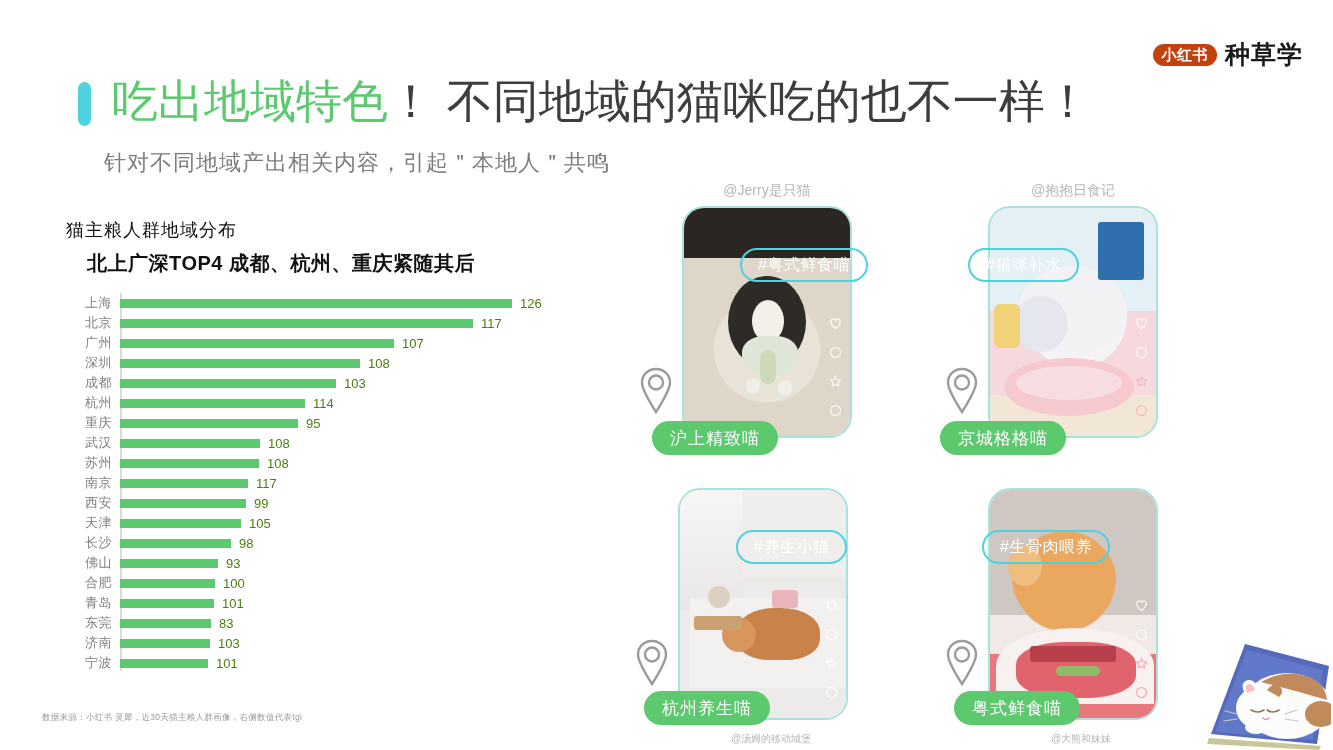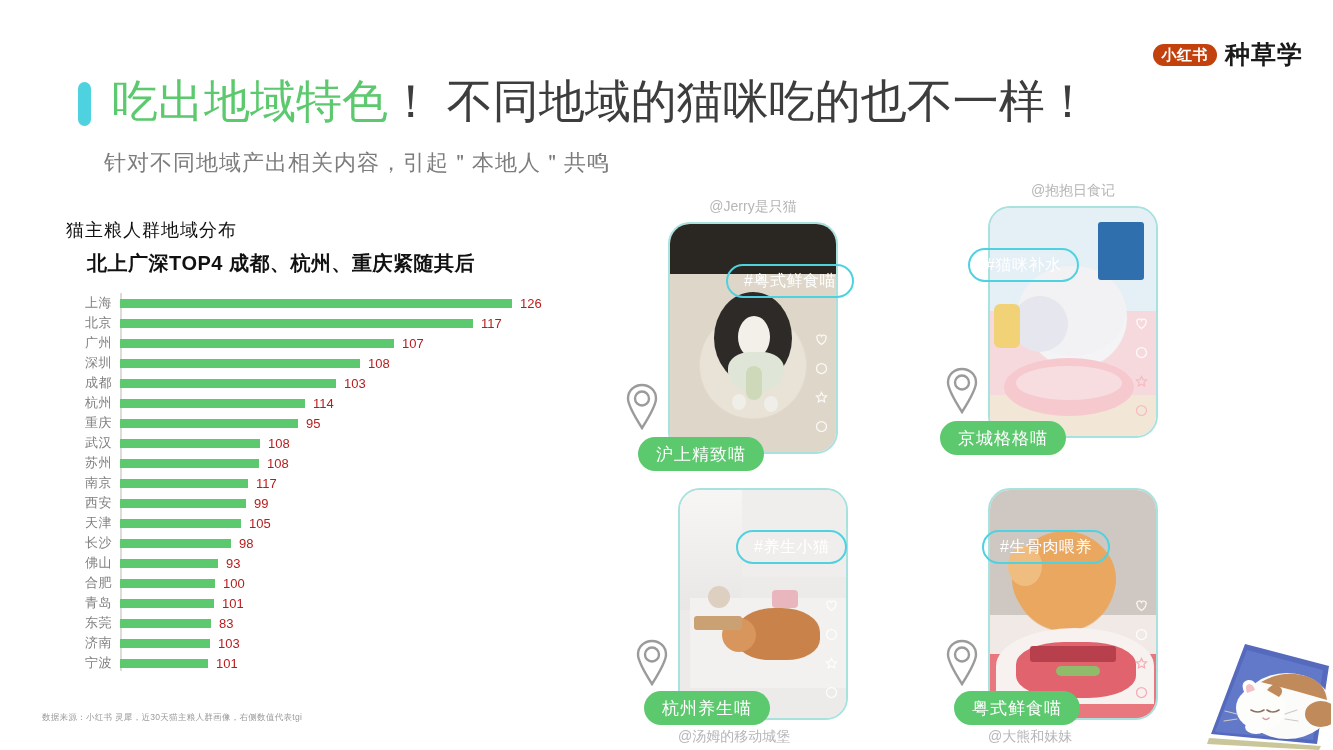--- a/index.html
+++ b/index.html
@@ -51,37 +51,37 @@
   }
   .axis-line {
     position:absolute; left:92px; top:0; bottom:2px; width:2px; background:#dcdcdc;
   }
   .bar-row { display:flex; align-items:center; height:20px; position:relative; }
   .bar-label {
     position:absolute; left:-92px; width:84px; text-align:right;
     font-size:13px; color:#7f7f7f; letter-spacing:0.5px;
   }
   .bar-fill { height:9px; background:#5cc96e; }
-  .bar-value { font-size:13px; color:#b91c1c; margin-left:8px; white-space:nowrap; }
+  .bar-value { font-size:13px; color:#4d7c0f; margin-left:8px; white-space:nowrap; }
 
   .chart-source {
     position:absolute; left:42px; top:712px;
     font-size:8.5px; color:#9a9a9a; letter-spacing:0.3px;
   }
 
   
   .cards { position:absolute; left:620px; top:176px; width:700px; height:574px; }
   .card { position:absolute; width:170px; }
   .card-handle-top {
     position:absolute; top:-24px; left:0; width:100%; text-align:center;
     font-size:14px; color:#b6b6b6; white-space:nowrap;
   }
   .card-handle-bottom {
-    position:absolute; bottom:-26px; left:0; width:100%; text-align:left;
-    font-size:14px; color:#b6b6b6; white-space:nowrap;
+    position:absolute; bottom:-26px; left:8px; width:100%; text-align:center;
+    font-size:10px; color:#b6b6b6; white-space:nowrap;
   }
   .phone {
     width:170px; height:232px; border-radius:22px;
     border:2px solid #a8e2de; overflow:hidden; position:relative;
     background:#eef4f4;
   }
   .photo { position:absolute; inset:0; }
 
   
   .scene-1 { background:
@@ -231,21 +231,21 @@
           <div class="bar-fill" style="width: 88px; background: rgb(92, 201, 110);"></div>
           <div class="bar-value">101</div>
         </div>
       </div>
   </div>
 </div>
 <div class="chart-source">数据来源：小红书 灵犀，近30天猫主粮人群画像，右侧数值代表tgi</div>
 
 <div class="cards">
 
-  <div class="card" style="left:48px; top:30px;margin-top:16px;">
+  <div class="card" style="left:62px; top:30px;">
     <div class="card-handle-top">@Jerry是只猫</div>
     <div class="phone">
       <div class="photo scene-1">
         <div class="cat-blob" style="left:44px; top:68px; width:78px; height:92px; background:#2e2a27;"></div>
         <div class="cat-blob" style="left:68px; top:92px; width:32px; height:42px; background:#f3f0ea;"></div>
         <div class="cat-blob" style="left:58px; top:128px; width:56px; height:40px; background:#dfe6d8; border-radius:40% 40% 50% 50%;"></div>
         <div class="cat-blob" style="left:76px; top:142px; width:16px; height:34px; background:#cdd9b9; border-radius:8px;"></div>
         <div class="cat-blob" style="left:62px; top:170px; width:14px; height:16px; background:#efeee9;"></div>
         <div class="cat-blob" style="left:94px; top:172px; width:14px; height:16px; background:#efeee9;"></div>
       </div>

